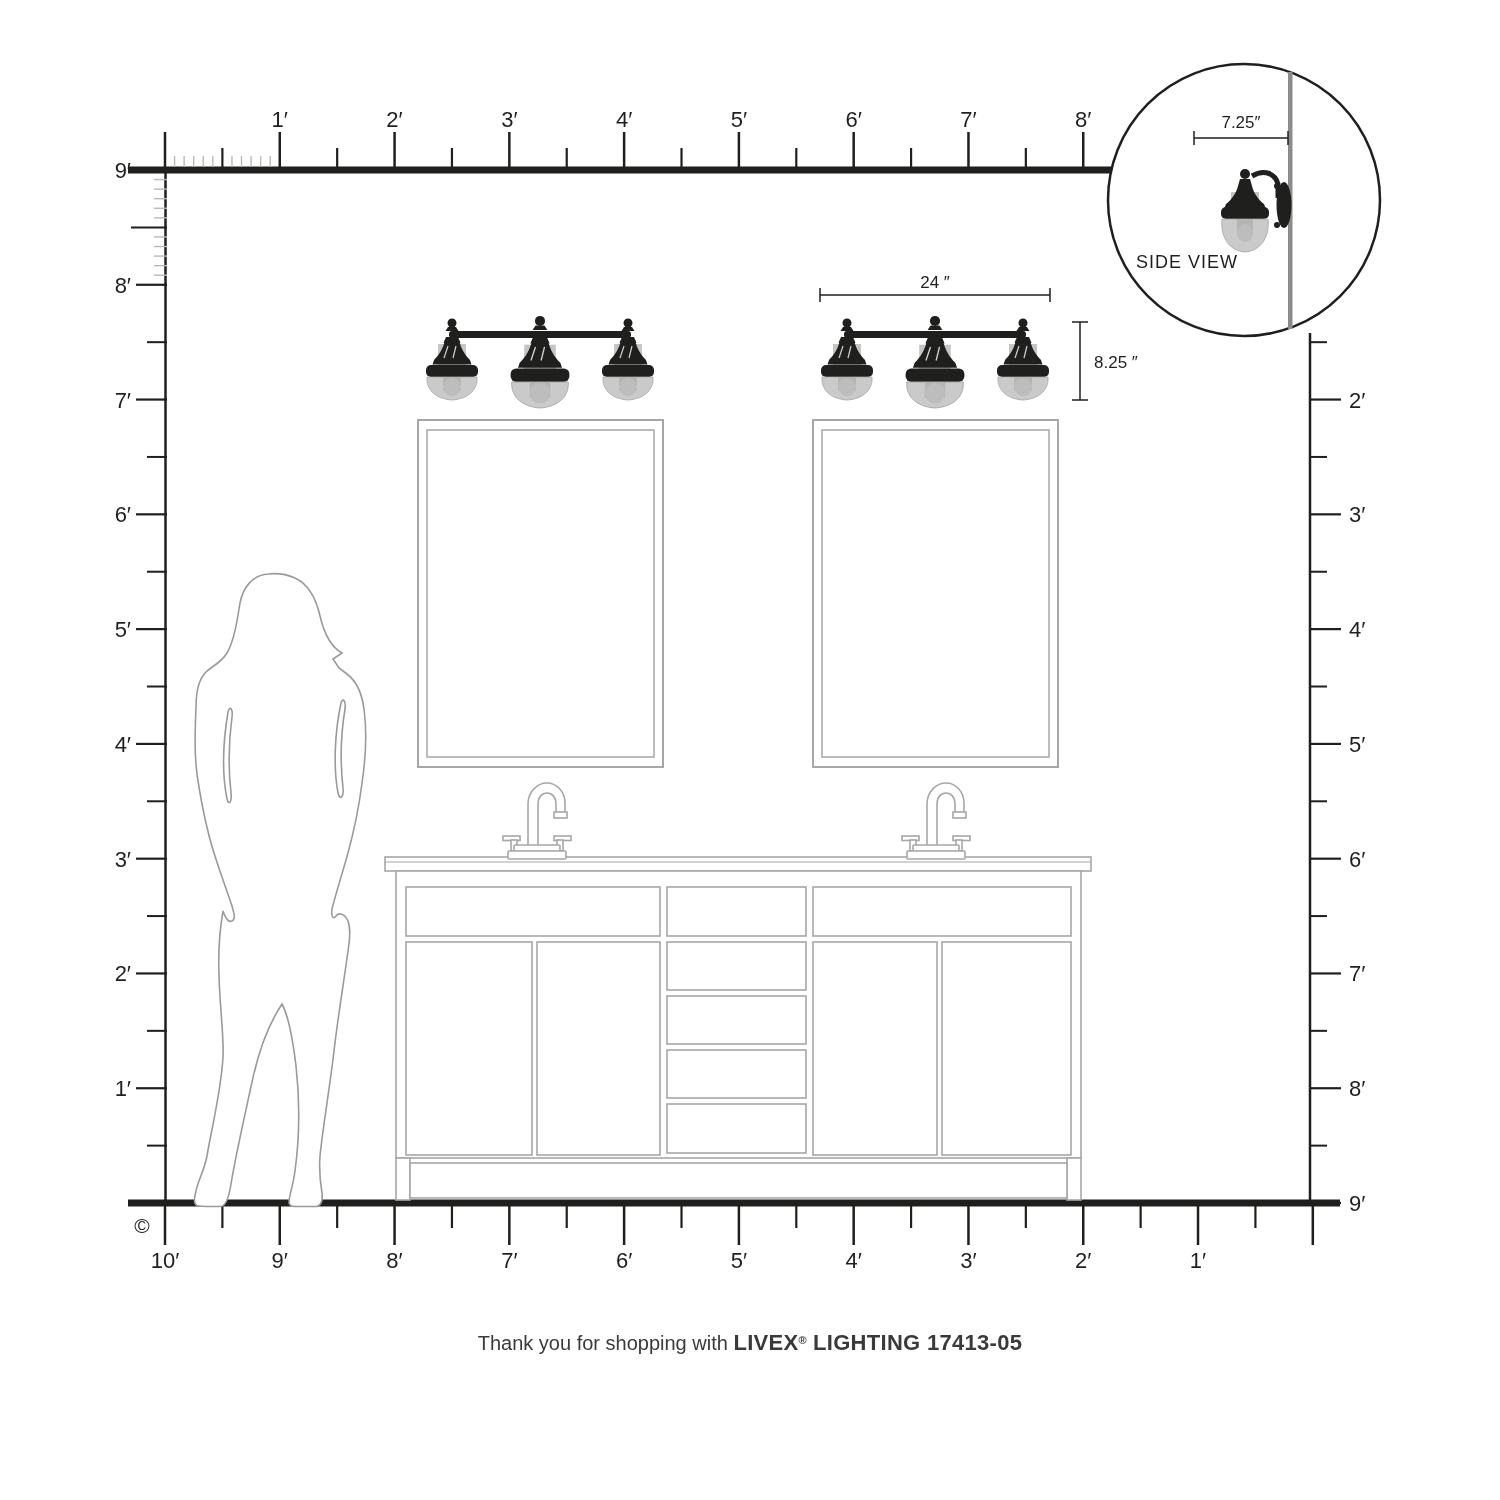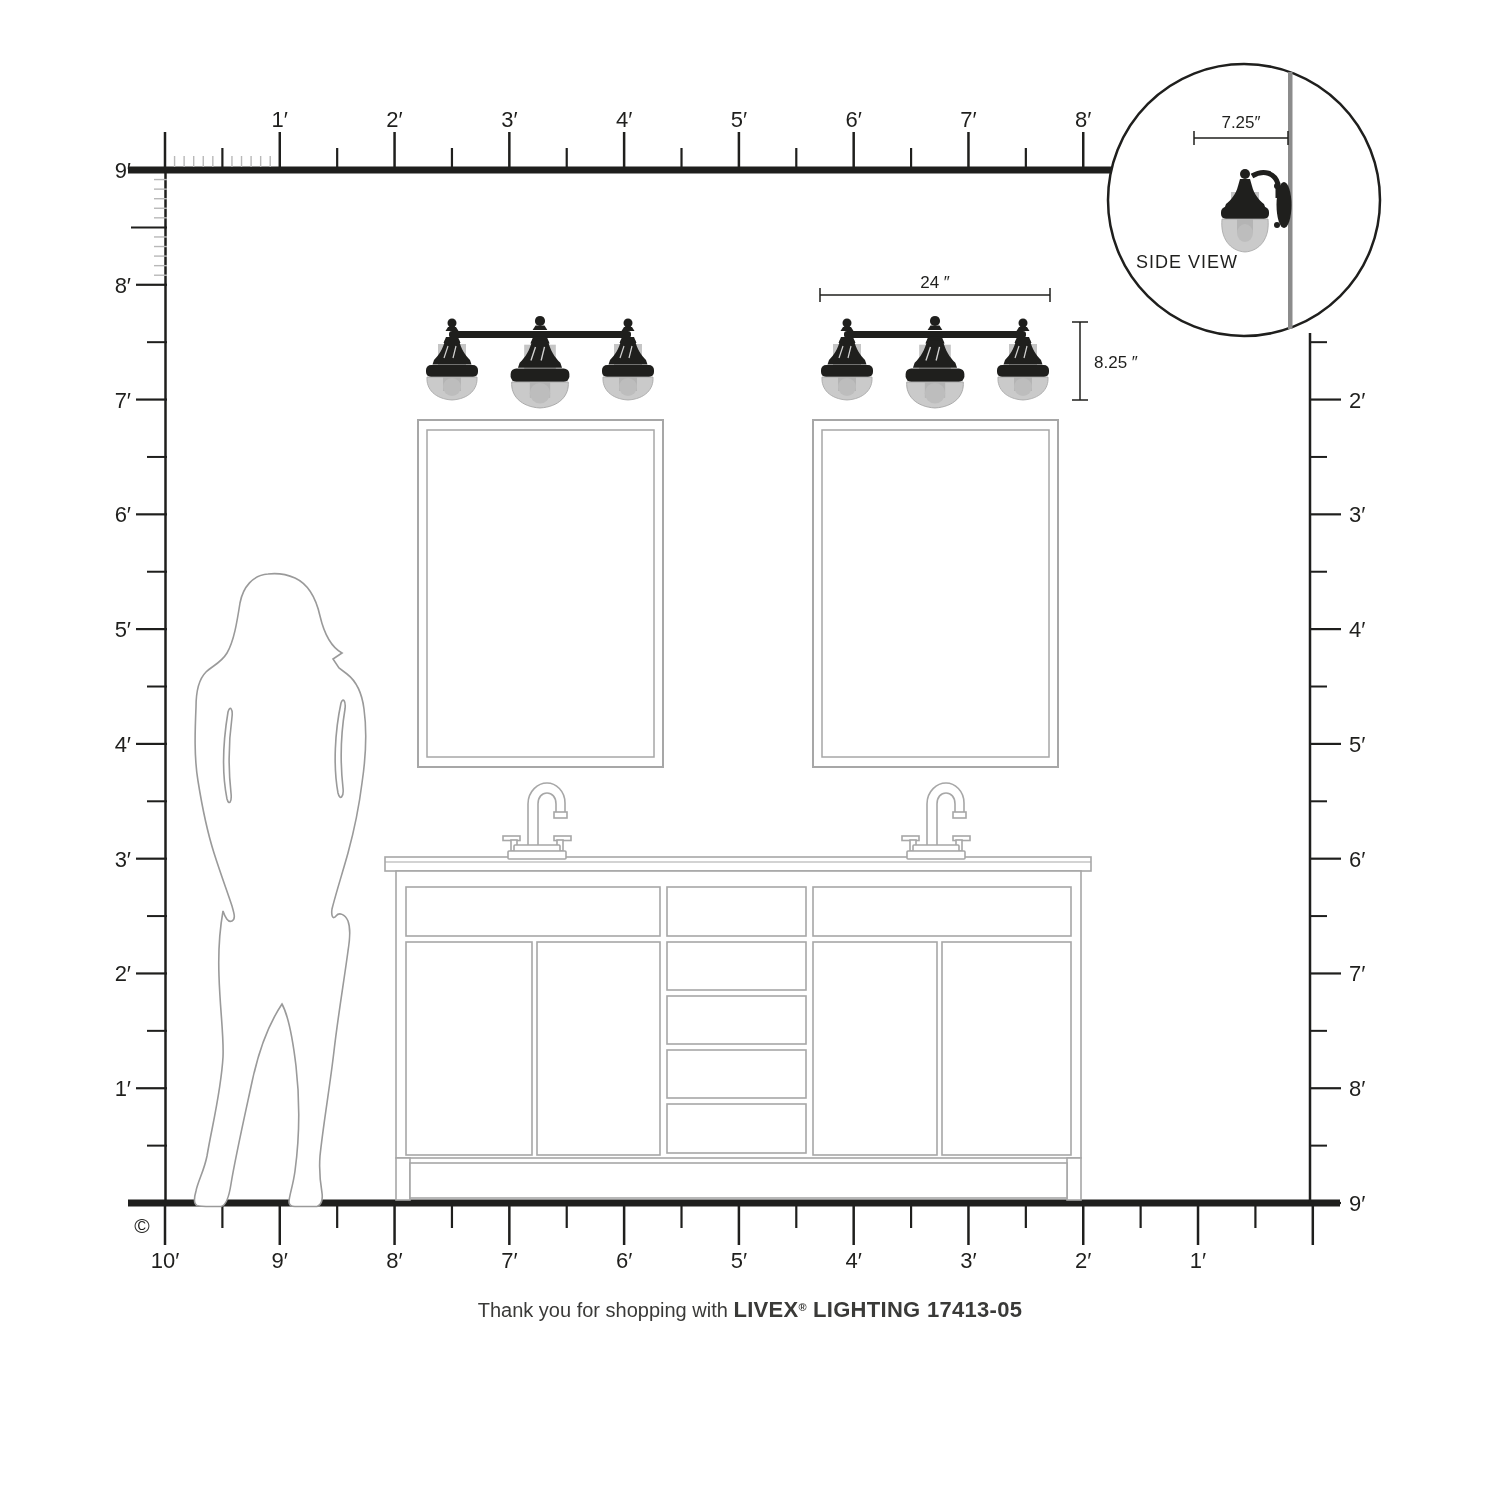--- a/index.html
+++ b/index.html
@@ -3,21 +3,21 @@
 <meta charset="utf-8">
 <style>
   html,body{margin:0;padding:0;background:#ffffff;}
   body{width:1500px;height:1500px;position:relative;font-family:"Liberation Sans",sans-serif;overflow:hidden;}
   #diagram-svg{position:absolute;left:0;top:0;}
   text{font-family:"Liberation Sans",sans-serif;fill:#1f1f1d;}
   .ruler-label{font-size:22px;}
   .dim-label{font-size:17px;}
   .sideview-label{font-size:18px;letter-spacing:1px;}
   .copyright-label{font-size:21px;}
-  #caption{position:absolute;left:0;top:1297px;width:1500px;text-align:center;color:#3a3a38;}
+  #caption{position:absolute;left:0;top:1330px;width:1500px;text-align:center;color:#3a3a38;}
   #caption .cap-regular{font-size:20px;font-weight:400;}
   #caption .cap-bold{font-size:22px;font-weight:700;letter-spacing:0.3px;}
   #caption sup{font-size:11px;font-weight:700;}
 </style>
 </head>
 <body>
 
 <svg id="diagram-svg" width="1500" height="1500" viewBox="0 0 1500 1500">
 
   <defs>

